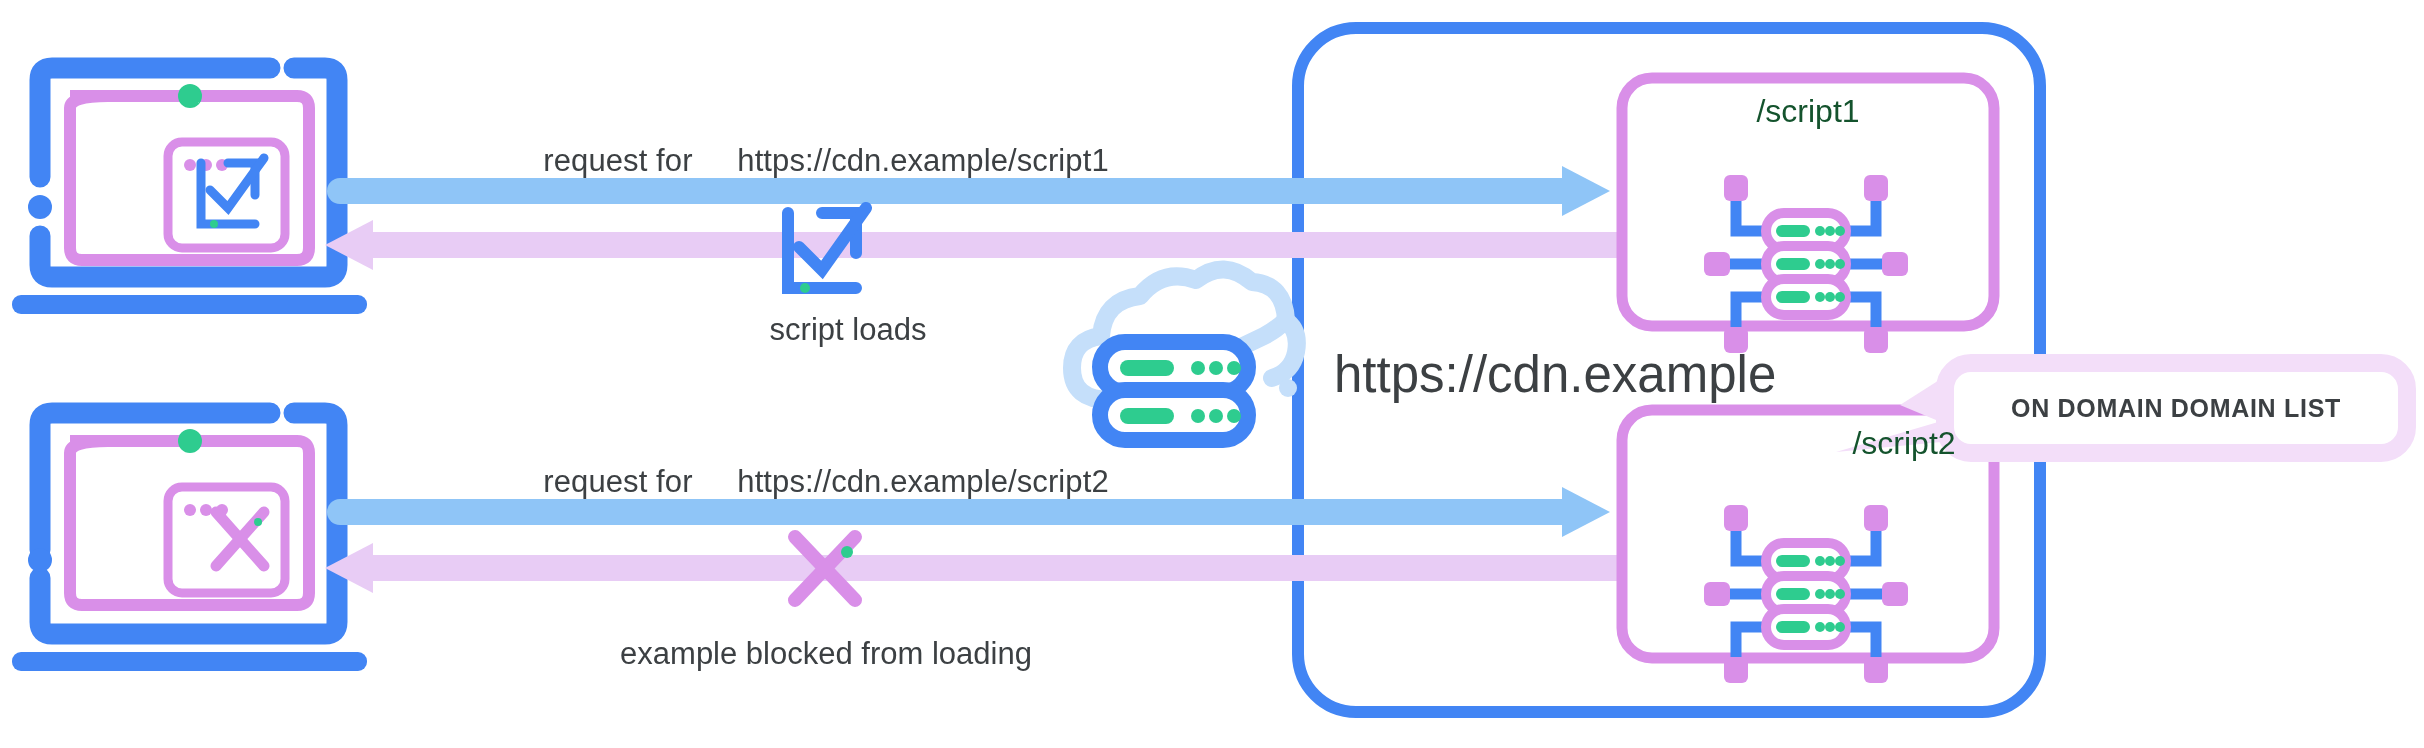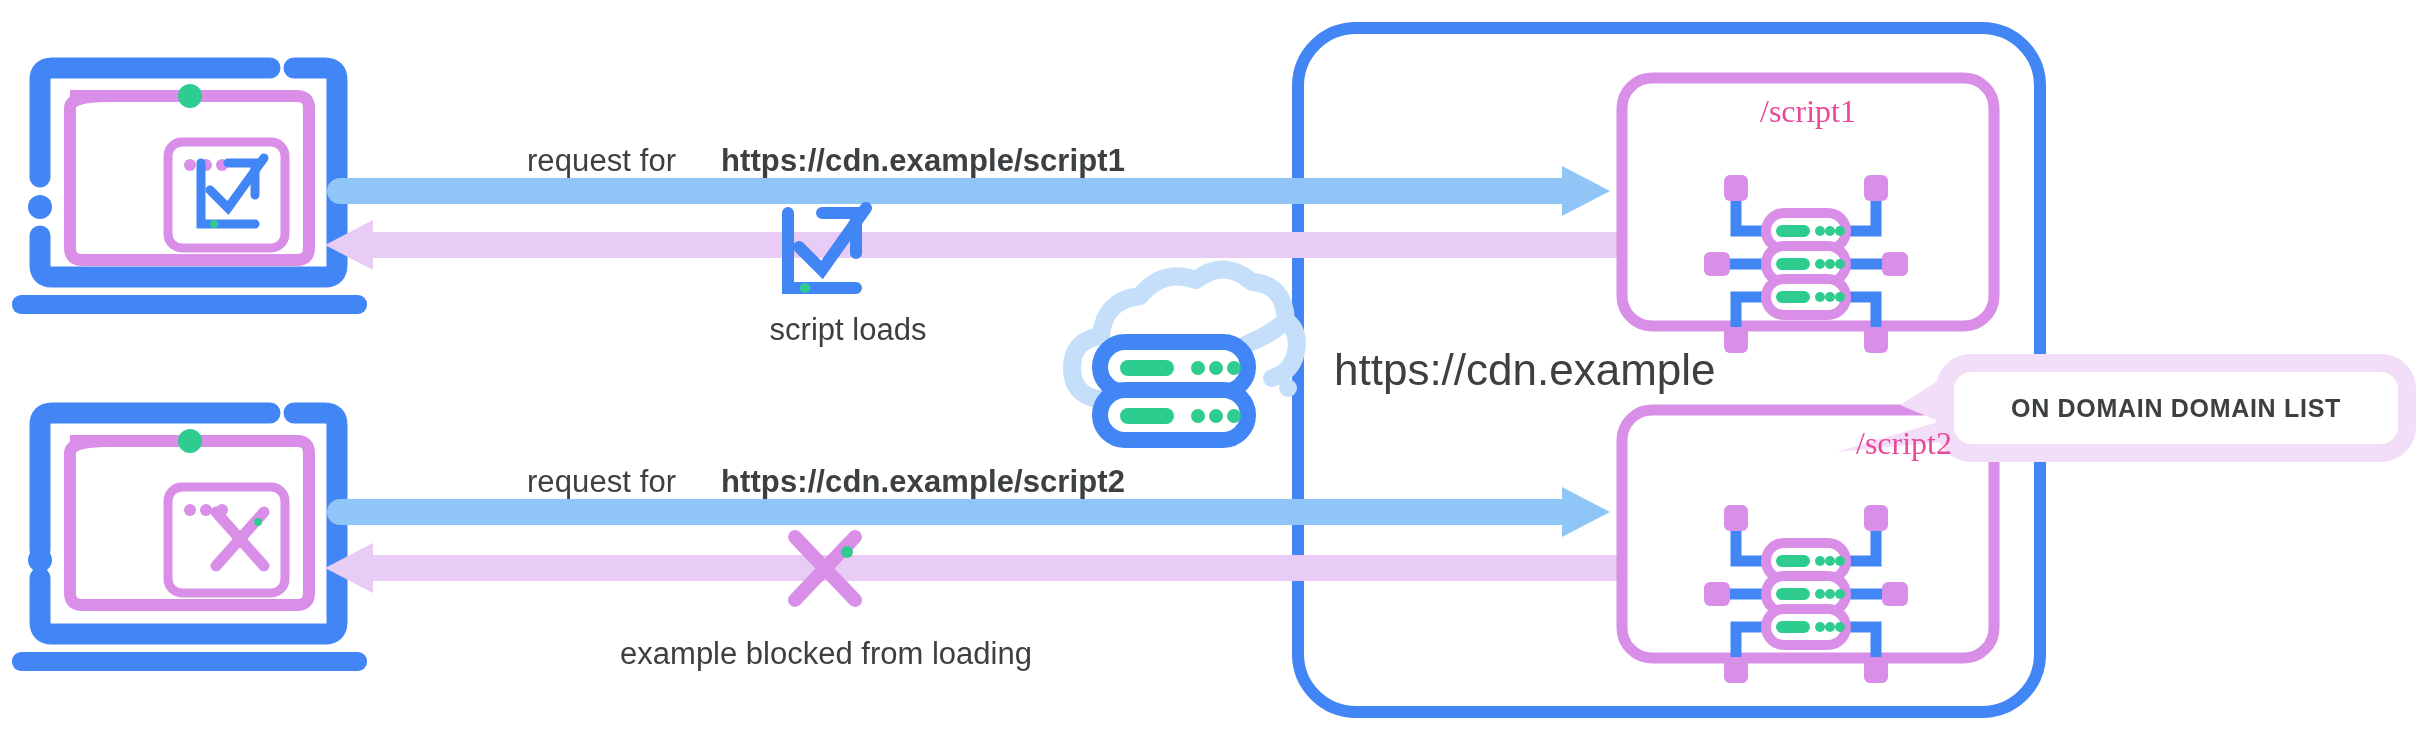--- a/index.html
+++ b/index.html
@@ -29,35 +29,34 @@
   .txt {
     position: absolute;
     color: #3c4043;
     white-space: nowrap;
   }
   .req-label {
     font-size: 31px;
     letter-spacing: 0.1px;
   }
   .req-label b {
-    font-weight: bold;
+    font-weight: normal;
     margin-left: 36px;
   }
   .state-label {
     font-size: 31px;
   }
   .origin-label {
-    font-size: 44px;
+    font-size: 51px;
     color: #3c4043;
     text-align: center;
   }
   .script-label {
     font-size: 32px;
-    color: #ec4899;
-    font-family: Liberation Serif, serif;
+    color: #14532d;
   }
   .callout-label {
     font-size: 25px;
     font-weight: bold;
     letter-spacing: 0.7px;
     color: #3c4043;
   }
   .center {
     transform: translateX(-50%);
   }

